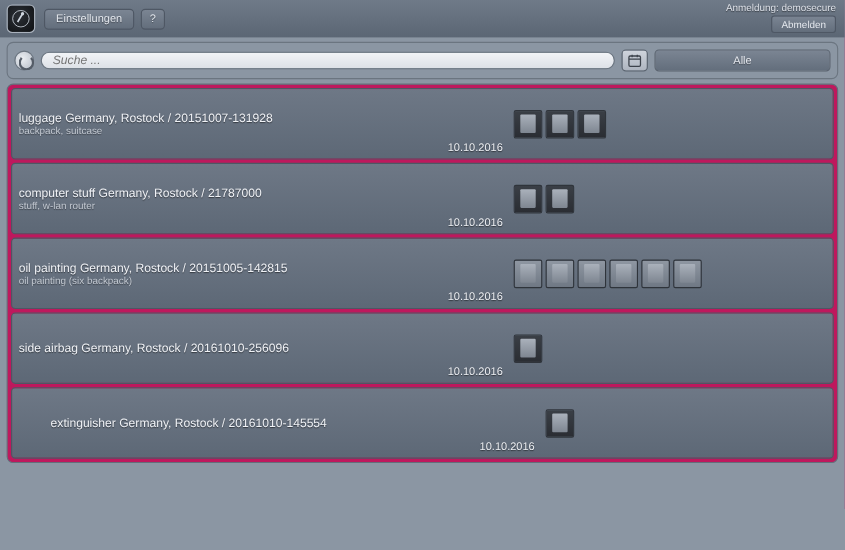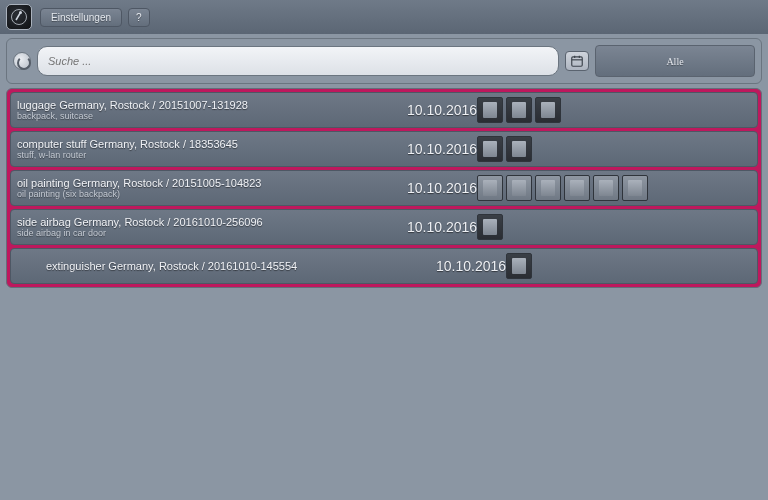--- a/index.html
+++ b/index.html
@@ -78,49 +78,48 @@
     border: 1px solid #6b7580;
     flex: none;
     position: relative;
   }
   .spinner::after{
     content:""; position:absolute; top:3px; left:3px; width:10px; height:10px;
     border:2px solid #555d68; border-top-color:transparent; border-radius:50%;
   }
   .search-input {
     flex: 1;
-    height: 30px;
+    height: 16px;
     border-radius: 10px;
     border: 1px solid #6b7580;
     background: linear-gradient(#f2f4f7,#dde1e7);
     padding: 0 10px;
     font-size: 11px;
     color: #555;
     font-style: italic;
   }
   .cal-btn {
     width: 24px; height: 20px;
     border: 1px solid #5a636f;
     border-radius: 4px;
     background: linear-gradient(#cfd4dc,#aeb5c0);
     display:flex; align-items:center; justify-content:center;
     cursor:pointer; flex:none;
   }
   .filter-btn {
     width: 160px;
-    height: 32px;
+    height: 20px;
     border: 1px solid #5a636f;
     border-radius: 4px;
     background: linear-gradient(#7b8593,#636e7c);
     color:#e6e9ef;
     font-size:10px;
     display:flex; align-items:center; justify-content:center;
     cursor:pointer; flex:none;
     text-shadow: 0 1px 1px rgba(0,0,0,0.4);
-    font-family: Liberation Serif, serif;
   }
   .list {
     margin: 2px 6px 6px 6px;
     border: 1px solid #646e7a;
     border-radius: 6px;
     padding: 3px;
     background: #be185d;
   }
   .row {
     background: linear-gradient(#6e7886, #5d6876);
@@ -143,22 +142,23 @@
   }
   .row-sub {
     font-size: 9px;
     color: #c3c9d2;
     text-shadow: 0 1px 1px rgba(0,0,0,0.4);
     white-space: nowrap;
   }
   .row-date {
     flex: 0 0 60px;
     color: #eef0f4;
-    font-size: 14px;
+    font-size: 10px;
     text-shadow: 0 1px 1px rgba(0,0,0,0.5);
+    margin-top: 44px;
   }
   .thumbs {
     display: flex;
     gap: 3px;
     flex: 1;
   }
   .thumb {
     width: 26px;
     height: 26px;
     background: linear-gradient(#3a3f46,#2a2d33);
@@ -179,20 +179,27 @@
 <div class="header">
   <div class="logo">
     <svg viewBox="0 0 24 24">
       <circle cx="12" cy="12" r="10" fill="none" stroke="#cfd6df" stroke-width="1"></circle>
       <path d="M8 16 L14 6" stroke="#cfd6df" stroke-width="2" fill="none"></path>
       <circle cx="14" cy="6" r="2" fill="#cfd6df"></circle>
     </svg>
   </div>
   <button class="hdr-btn">Einstellungen</button>
   <button class="hdr-btn sq">?</button>
+  <div class="hdr-right">
+    <div class="login-line">
+      <span>Anmeldung:</span>
+      <span>demosecure</span>
+    </div>
+    <button class="logout-btn">Abmelden</button>
+  </div>
 </div>
 
 <div class="searchbar">
   <div class="spinner"></div>
   <input class="search-input" type="text" placeholder="Suche ..." style="">
   <div class="cal-btn">
     <svg width="14" height="14" viewBox="0 0 24 24">
       <rect x="3" y="5" width="18" height="16" rx="2" fill="none" stroke="#3d434c" stroke-width="2"></rect>
       <line x1="3" y1="10" x2="21" y2="10" stroke="#3d434c" stroke-width="2"></line>
       <line x1="8" y1="3" x2="8" y2="7" stroke="#3d434c" stroke-width="2"></line>
@@ -216,36 +223,36 @@
         <div class="thumb">
           <div class="thumb-inner"></div>
         </div>
         <div class="thumb">
           <div class="thumb-inner"></div>
         </div>
       </div>
     </div>
     <div class="row">
       <div class="row-text">
-        <div class="row-title">computer stuff Germany, Rostock / 18353645</div>
+        <div class="row-title">computer stuff Germany, Rostock / 21787000</div>
         <div class="row-sub">stuff, w-lan router</div>
       </div>
       <div class="row-date">10.10.2016</div>
       <div class="thumbs">
         <div class="thumb">
           <div class="thumb-inner"></div>
         </div>
         <div class="thumb">
           <div class="thumb-inner"></div>
         </div>
       </div>
     </div>
     <div class="row">
       <div class="row-text">
-        <div class="row-title">oil painting Germany, Rostock / 20151005-104823</div>
+        <div class="row-title">oil painting Germany, Rostock / 20151005-142815</div>
         <div class="row-sub">oil painting (six backpack)</div>
       </div>
       <div class="row-date">10.10.2016</div>
       <div class="thumbs">
         <div class="thumb light">
           <div class="thumb-inner"></div>
         </div>
         <div class="thumb light">
           <div class="thumb-inner"></div>
         </div>
@@ -259,21 +266,20 @@
           <div class="thumb-inner"></div>
         </div>
         <div class="thumb light">
           <div class="thumb-inner"></div>
         </div>
       </div>
     </div>
     <div class="row">
       <div class="row-text">
         <div class="row-title">side airbag Germany, Rostock / 20161010-256096</div>
-        <div class="row-sub">side airbag in car door</div>
       </div>
       <div class="row-date">10.10.2016</div>
       <div class="thumbs">
         <div class="thumb">
           <div class="thumb-inner"></div>
         </div>
       </div>
     </div>
     <div class="row">
       <div class="row-text">

